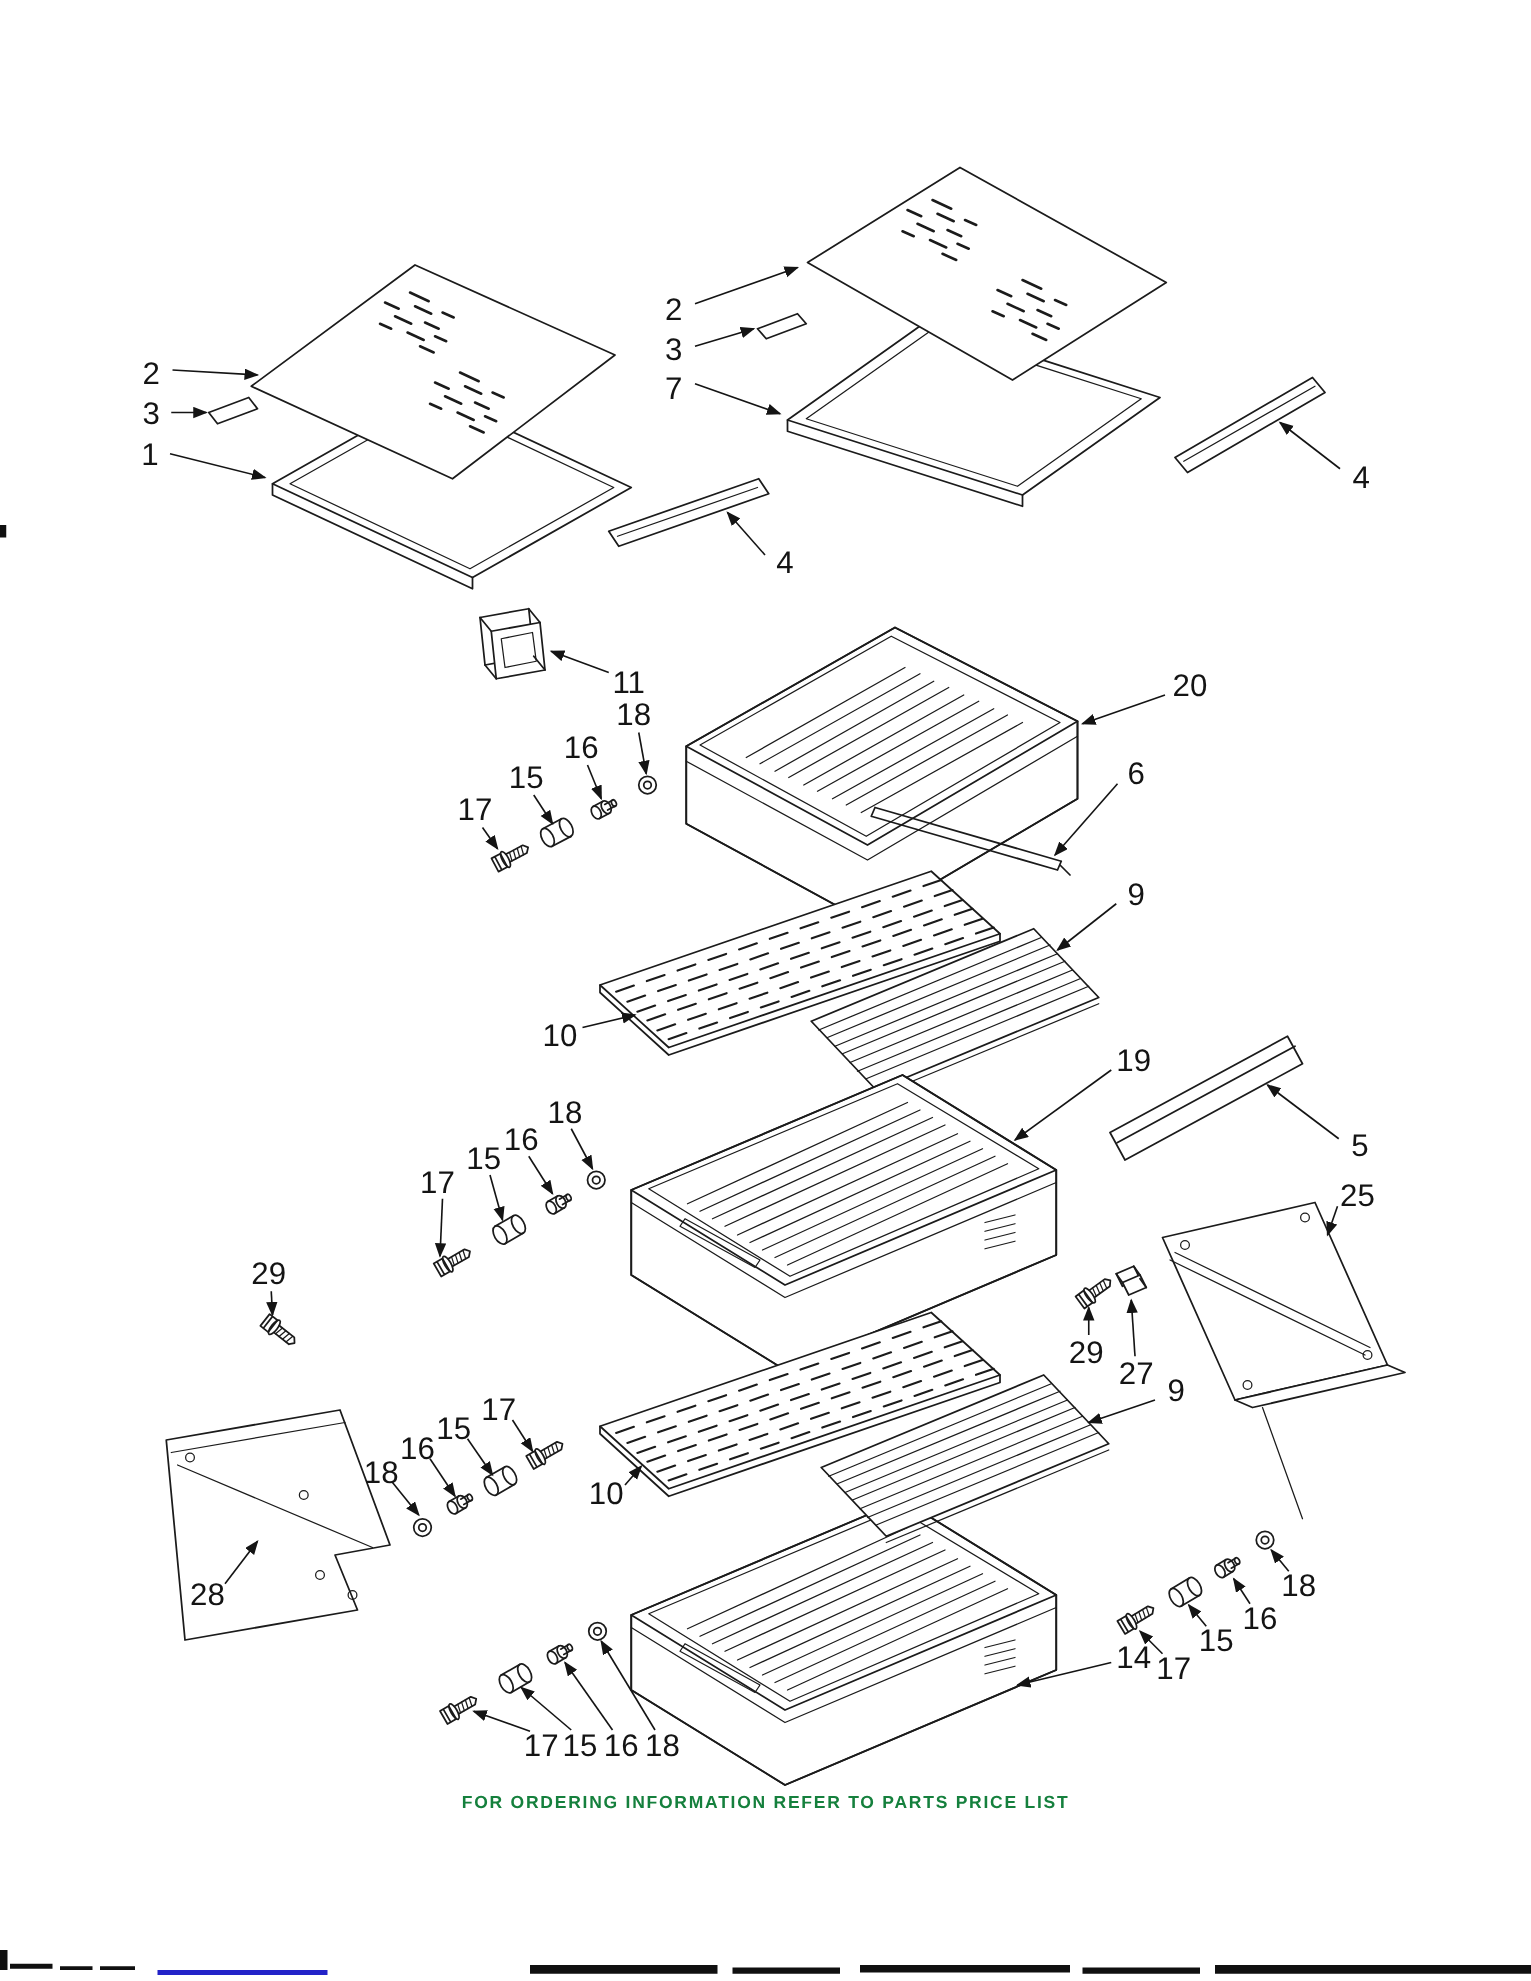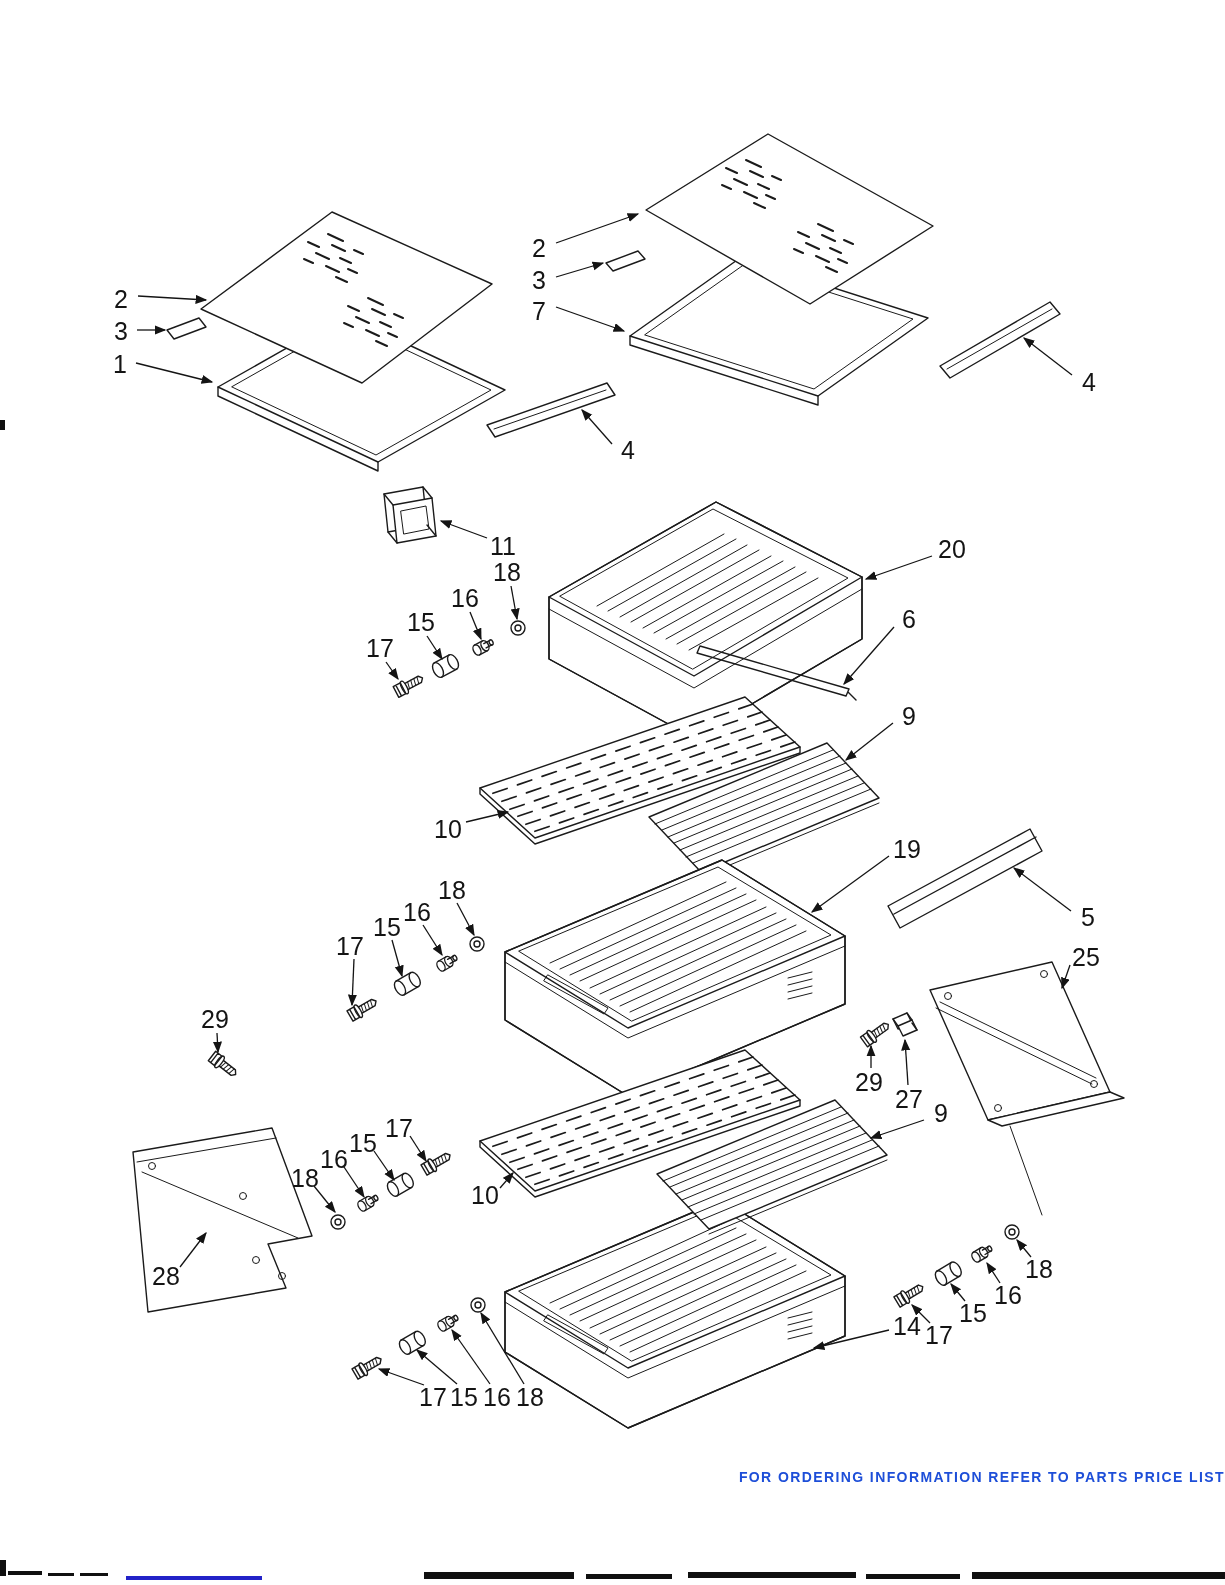--- a/index.html
+++ b/index.html
@@ -7,22 +7,22 @@
         font-family:"Liberation Sans",sans-serif;}
   svg{position:absolute;left:0;top:0;}
   .ln{fill:none;stroke:#1b1b1b;stroke-width:1.4;stroke-linejoin:round;stroke-linecap:round;}
   .fw{fill:#ffffff;stroke:#1b1b1b;stroke-width:1.4;stroke-linejoin:round;}
   .thin{stroke-width:1;}
   .dash{stroke-dasharray:15 11;stroke-width:1.7;}
   .speck{stroke:#1b1b1b;stroke-width:2;fill:none;stroke-linecap:round;}
   .leader{stroke:#141414;stroke-width:1.3;}
   .callout{font-family:"Liberation Sans",sans-serif;font-size:25px;fill:#141414;
            text-anchor:middle;dominant-baseline:central;}
-  .footer{position:absolute;top:1433px;left:0;width:100%;text-align:right;
-          font-weight:bold;font-size:14px;letter-spacing:1.4px;color:#1d4ed8;margin-top:36px;}
+  .footer{position:absolute;top:1433px;left:0;width:100%;text-align:center;
+          font-weight:bold;font-size:14px;letter-spacing:1.4px;color:#15803d;}
   .artifact{position:absolute;background:#101010;}
   .artifact.blue{background:#2222c8;}
 </style>
 </head>
 <body>
 
 <div class="page">
 
 <svg width="1225" height="1585" viewBox="0 0 1225 1585">
   <defs>

